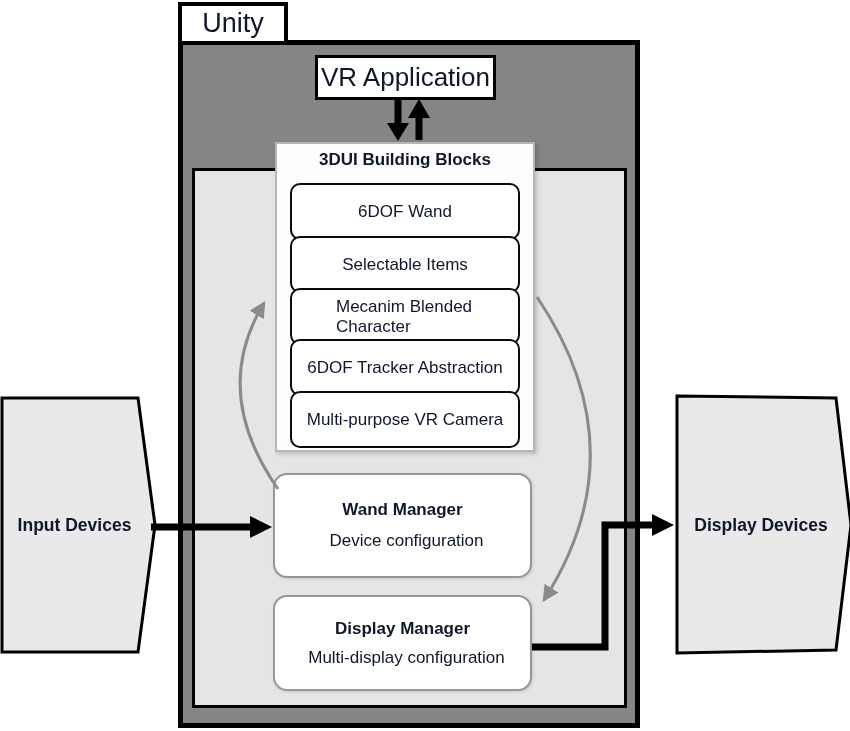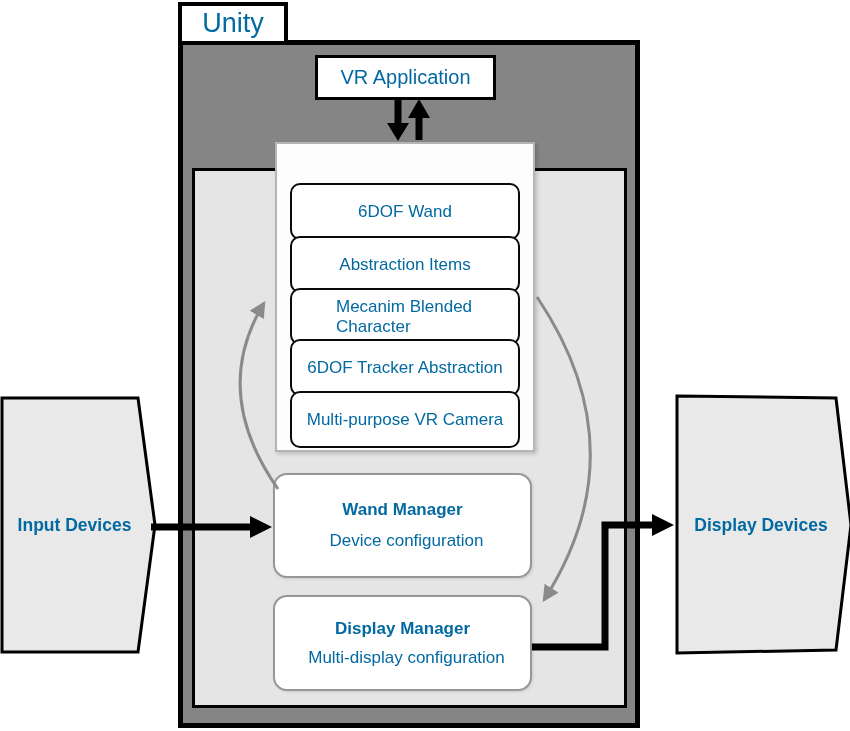--- a/index.html
+++ b/index.html
@@ -1,30 +1,30 @@
 <!DOCTYPE html>
 <html><head>
 <meta charset="utf-8">
 <style>
   html,body{margin:0;padding:0;background:#ffffff;}
   #canvas{
     position:relative;width:850px;height:731px;background:#ffffff;overflow:hidden;
-    font-family:"Liberation Sans", sans-serif;color:#0369a1;
+    font-family:"Liberation Sans", sans-serif;color:#0f172a;
   }
   .abs{position:absolute;box-sizing:border-box;}
   
   .outer-box{left:178px;top:40px;width:462px;height:688px;background:#858585;border:5px solid #000;z-index:1;}
   .unity-tab{left:178px;top:2px;width:110px;height:43px;background:#fff;border:4px solid #000;
     display:flex;align-items:center;justify-content:center;font-size:27px;z-index:6;}
   
   .inner-box{left:192px;top:168px;width:435px;height:540px;background:#e5e5e5;border:3px solid #000;z-index:2;}
   .ruis-tab{left:191px;top:125px;width:73px;height:44px;background:#fff;border:3px solid #000;
     display:flex;align-items:center;justify-content:center;font-size:20px;font-weight:700;z-index:6;}
   .vr-app{left:315px;top:55px;width:181px;height:45px;background:#fff;border:3px solid #000;
-    display:flex;align-items:center;justify-content:center;font-size:20px;z-index:5;}
+    display:flex;align-items:center;justify-content:center;font-size:26px;z-index:5;}
   
   .blocks-panel{left:275px;top:142px;width:260px;height:310px;background:#fdfdfd;border:2px solid #b5b5b5;
     box-shadow:2px 2px 4px rgba(0,0,0,0.18);z-index:4;}
   .blocks-title{left:275px;top:150px;width:260px;text-align:center;font-size:17px;font-weight:700;z-index:5;}
   .block-item{left:290px;width:230px;height:57px;background:#fff;border:2.5px solid #0a0a0a;border-radius:10px;
     display:flex;align-items:center;justify-content:center;font-size:17px;z-index:5;}
   
   .manager-box{left:273px;width:259px;background:#fff;border:2px solid #979797;border-radius:14px;
     display:flex;flex-direction:column;align-items:center;justify-content:center;gap:11px;z-index:5;
     box-shadow:1px 1px 3px rgba(0,0,0,0.12);}
@@ -51,25 +51,26 @@
 
   <div class="abs unity-tab">
     <span>Unity</span>
   </div>
 
   <div class="abs vr-app">
     <span>VR Application</span>
   </div>
 
   <div class="abs blocks-panel"></div>
+  <div class="abs blocks-title">3DUI Building Blocks</div>
   <div class="abs block-item" style="top:183px;">
     <span>6DOF Wand</span>
   </div>
   <div class="abs block-item" style="top:236px;">
-    <span>Abstraction Items</span>
+    <span>Selectable Items</span>
   </div>
   <div class="abs block-item" style="top:288px;padding-left:44px;">
     <span>Mecanim Blended Character</span>
   </div>
   <div class="abs block-item" style="top:339px;">
     <span>6DOF Tracker Abstraction</span>
   </div>
   <div class="abs block-item" style="top:391px;">
     <span>Multi-purpose VR Camera</span>
   </div>

